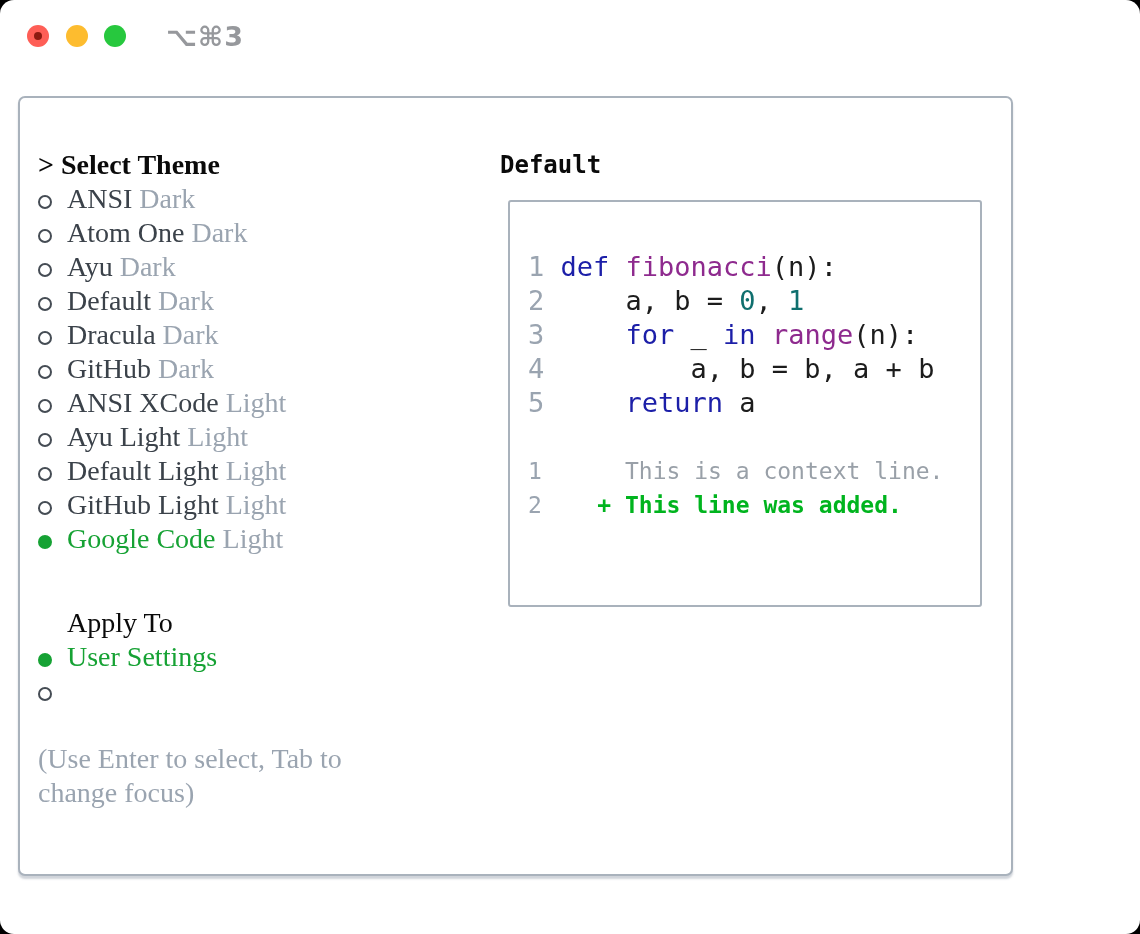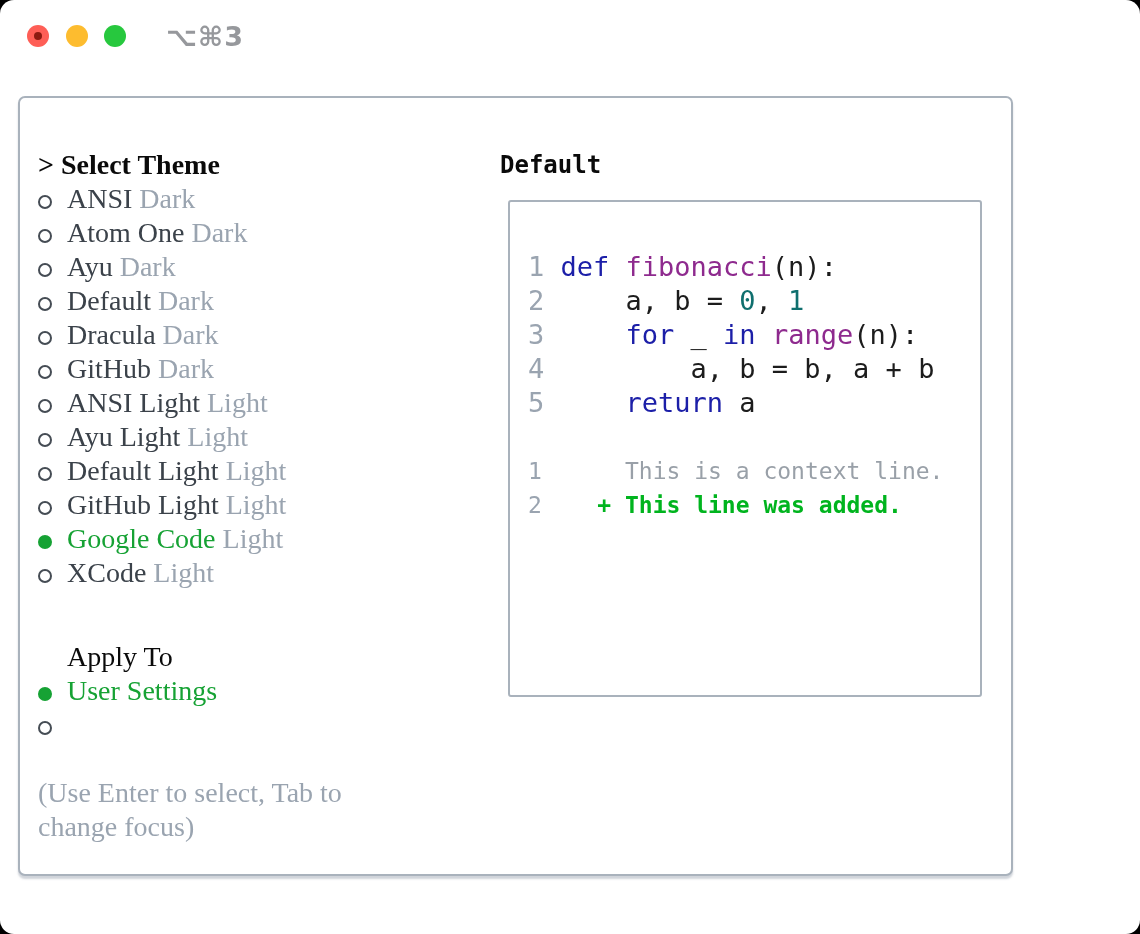--- a/index.html
+++ b/index.html
@@ -34,21 +34,21 @@
           margin-right:15px;vertical-align:-1px;}
   .selected .bullet{border-color:var(--green);background:var(--green);}
   .selected .opt-name{color:var(--green);}
   .tag{color:var(--gray);margin-top:44px;}
   .apply-header{padding-left:29px;color:var(--header);margin-top:16px;}
   .help{color:var(--gray);}
 
   
   .preview-label{position:absolute;left:480px;top:50px;height:34px;line-height:34px;
                  font-size:24px;font-weight:bold;color:var(--header);}
-  .preview-box{position:absolute;left:488px;top:102px;width:474px;height:497px;
+  .preview-box{position:absolute;left:488px;top:102px;width:474px;height:407px;
                border:2px solid var(--border);border-radius:3px;background:#fff;
                padding:48px 10px 0 18px;overflow:hidden;}
   .cline{height:34px;line-height:34px;white-space:pre;font-size:27px;color:var(--pl);}
   .dline{height:34px;line-height:34px;white-space:pre;font-size:23px;color:var(--pl);}
   .diff-block{margin-top:34px;}
   .ln{color:var(--gray);}
   .kw{color:var(--kw);}
   .fn{color:var(--fn);}
   .num{color:var(--num);}
   .pl{color:var(--pl);}
@@ -71,26 +71,25 @@
     <div class="left-col">
       <div class="row header"><span>&gt;</span><span> </span><span>Select Theme</span></div>
 
       <div id="theme-list">
           <div class="row"><span class="bullet"></span><span class="opt-name">ANSI</span><span class="tag"> Dark</span></div>
           <div class="row"><span class="bullet"></span><span class="opt-name">Atom One</span><span class="tag"> Dark</span></div>
           <div class="row"><span class="bullet"></span><span class="opt-name">Ayu</span><span class="tag"> Dark</span></div>
           <div class="row"><span class="bullet"></span><span class="opt-name">Default</span><span class="tag"> Dark</span></div>
           <div class="row"><span class="bullet"></span><span class="opt-name">Dracula</span><span class="tag"> Dark</span></div>
           <div class="row"><span class="bullet"></span><span class="opt-name">GitHub</span><span class="tag"> Dark</span></div>
-          <div class="row"><span class="bullet"></span><span class="opt-name">ANSI Light</span><span class="tag"> Light</span></div>
+          <div class="row"><span class="bullet"></span><span class="opt-name">ANSI XCode</span><span class="tag"> Light</span></div>
           <div class="row"><span class="bullet"></span><span class="opt-name">Ayu Light</span><span class="tag"> Light</span></div>
           <div class="row"><span class="bullet"></span><span class="opt-name">Default Light</span><span class="tag"> Light</span></div>
           <div class="row"><span class="bullet"></span><span class="opt-name">GitHub Light</span><span class="tag"> Light</span></div>
           <div class="row selected"><span class="bullet"></span><span class="opt-name">Google Code</span><span class="tag"> Light</span></div>
-          <div class="row"><span class="bullet"></span><span class="opt-name">XCode</span><span class="tag"> Light</span></div>
         </div>
 
       <div class="gap"></div>
       <div class="row apply-header">Apply To</div>
       <div id="apply-list">
           <div class="row selected"><span class="bullet"></span><span class="opt-name">User Settings</span></div>
           <div class="row"><span class="bullet"></span></div>
         </div>
 
       <div class="gap"></div>

